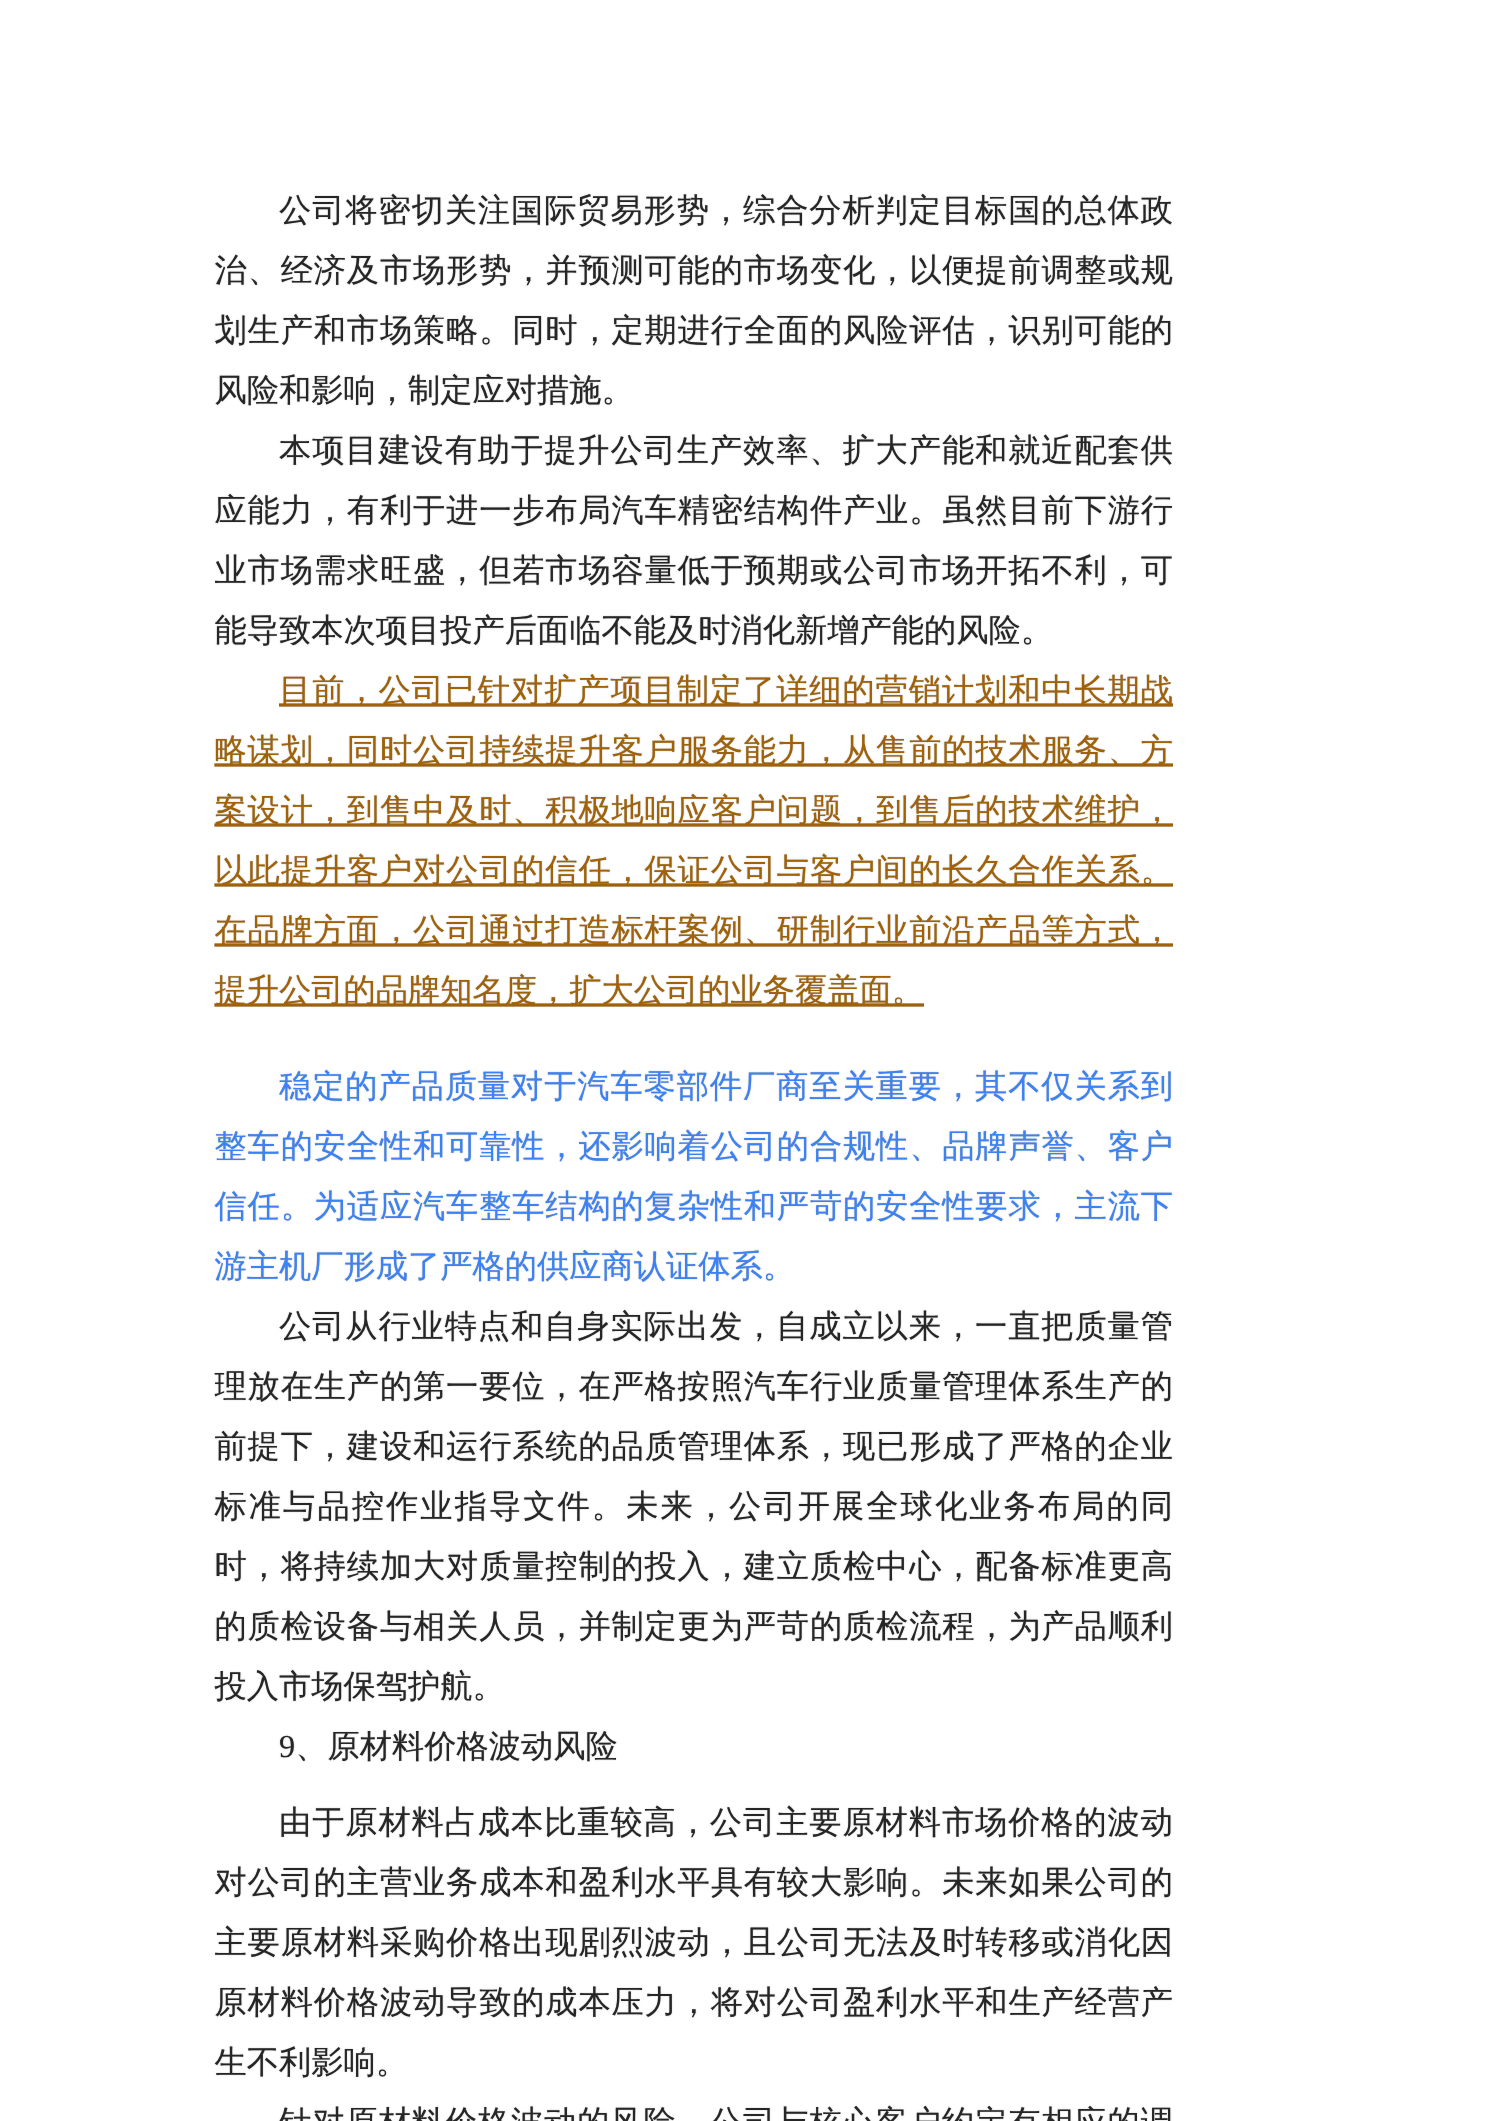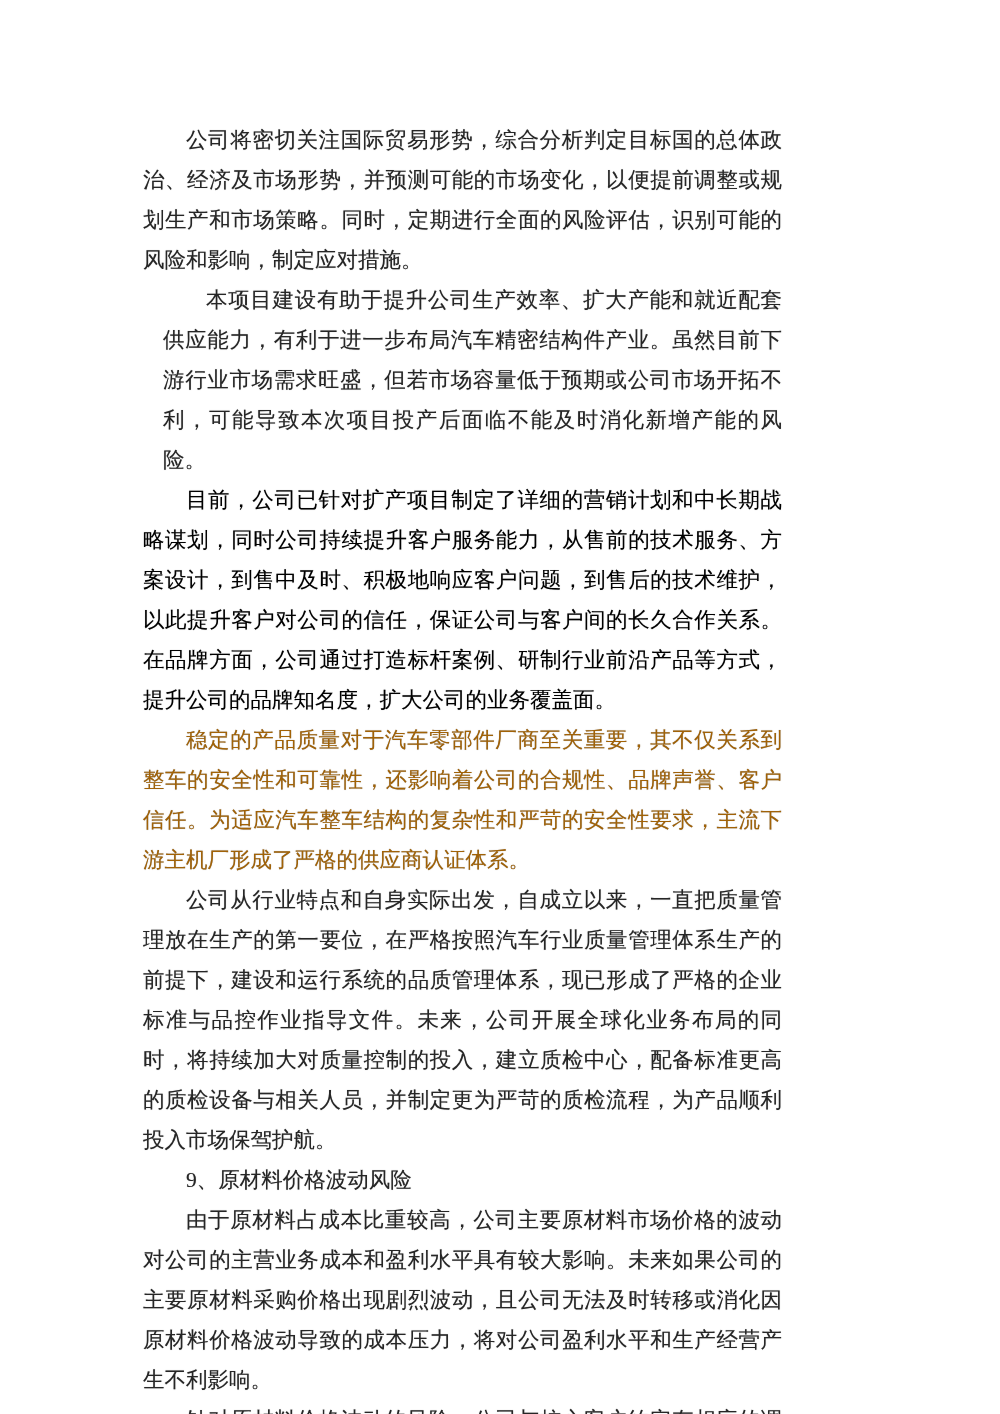--- a/index.html
+++ b/index.html
@@ -32,21 +32,21 @@
   .doc p.heading {
     text-align: left;
   }
 </style>
 </head>
 <body>
 
 <div class="page" style="background: rgb(255, 255, 255);">
   <div class="doc" id="doc">
       <p class="body" style="color: rgb(38, 38, 38);">公司将密切关注国际贸易形势，综合分析判定目标国的总体政治、经济及市场形势，并预测可能的市场变化，以便提前调整或规划生产和市场策略。同时，定期进行全面的风险评估，识别可能的风险和影响，制定应对措施。</p>
-      <p class="body" style="color: rgb(38, 38, 38); margin-left: 20px;">本项目建设有助于提升公司生产效率、扩大产能和就近配套供应能力，有利于进一步布局汽车精密结构件产业。虽然目前下游行业市场需求旺盛，但若市场容量低于预期或公司市场开拓不利，可能导致本次项目投产后面临不能及时消化新增产能的风险。</p>
-      <p class="body" style="color: #000000;">目前，公司已针对扩产项目制定了详细的营销计划和中长期战略谋划，同时公司持续提升客户服务能力，从售前的技术服务、方案设计，到售中及时、积极地响应客户问题，到售后的技术维护，以此提升客户对公司的信任，保证公司与客户间的长久合作关系。在品牌方面，公司通过打造标杆案例、研制行业前沿产品等方式，提升公司的品牌知名度，扩大公司的业务覆盖面。</p>
-      <p class="body" style="color: #a16207;">稳定的产品质量对于汽车零部件厂商至关重要，其不仅关系到整车的安全性和可靠性，还影响着公司的合规性、品牌声誉、客户信任。为适应汽车整车结构的复杂性和严苛的安全性要求，主流下游主机厂形成了严格的供应商认证体系。</p>
+      <p class="body" style="color: rgb(38, 38, 38);">本项目建设有助于提升公司生产效率、扩大产能和就近配套供应能力，有利于进一步布局汽车精密结构件产业。虽然目前下游行业市场需求旺盛，但若市场容量低于预期或公司市场开拓不利，可能导致本次项目投产后面临不能及时消化新增产能的风险。</p>
+      <p class="body" style="color: #a16207; text-decoration: underline;">目前，公司已针对扩产项目制定了详细的营销计划和中长期战略谋划，同时公司持续提升客户服务能力，从售前的技术服务、方案设计，到售中及时、积极地响应客户问题，到售后的技术维护，以此提升客户对公司的信任，保证公司与客户间的长久合作关系。在品牌方面，公司通过打造标杆案例、研制行业前沿产品等方式，提升公司的品牌知名度，扩大公司的业务覆盖面。</p>
+      <p class="body" style="color: #3b82f6; margin-top: 24px;">稳定的产品质量对于汽车零部件厂商至关重要，其不仅关系到整车的安全性和可靠性，还影响着公司的合规性、品牌声誉、客户信任。为适应汽车整车结构的复杂性和严苛的安全性要求，主流下游主机厂形成了严格的供应商认证体系。</p>
       <p class="body" style="color: rgb(38, 38, 38); font-family: Liberation Serif, serif;">公司从行业特点和自身实际出发，自成立以来，一直把质量管理放在生产的第一要位，在严格按照汽车行业质量管理体系生产的前提下，建设和运行系统的品质管理体系，现已形成了严格的企业标准与品控作业指导文件。未来，公司开展全球化业务布局的同时，将持续加大对质量控制的投入，建立质检中心，配备标准更高的质检设备与相关人员，并制定更为严苛的质检流程，为产品顺利投入市场保驾护航。</p>
       <p class="heading" style="color: rgb(38, 38, 38);">9、原材料价格波动风险</p>
-      <p class="body" style="color: rgb(38, 38, 38);">由于原材料占成本比重较高，公司主要原材料市场价格的波动对公司的主营业务成本和盈利水平具有较大影响。未来如果公司的主要原材料采购价格出现剧烈波动，且公司无法及时转移或消化因原材料价格波动导致的成本压力，将对公司盈利水平和生产经营产生不利影响。</p>
+      <p class="body" style="color: rgb(38, 38, 38); margin-top: 11px;">由于原材料占成本比重较高，公司主要原材料市场价格的波动对公司的主营业务成本和盈利水平具有较大影响。未来如果公司的主要原材料采购价格出现剧烈波动，且公司无法及时转移或消化因原材料价格波动导致的成本压力，将对公司盈利水平和生产经营产生不利影响。</p>
       <p class="body" style="color: rgb(38, 38, 38);">针对原材料价格波动的风险，公司与核心客户约定有相应的调价机制，当原</p>
     </div>
 </div>
 
 </body></html>

